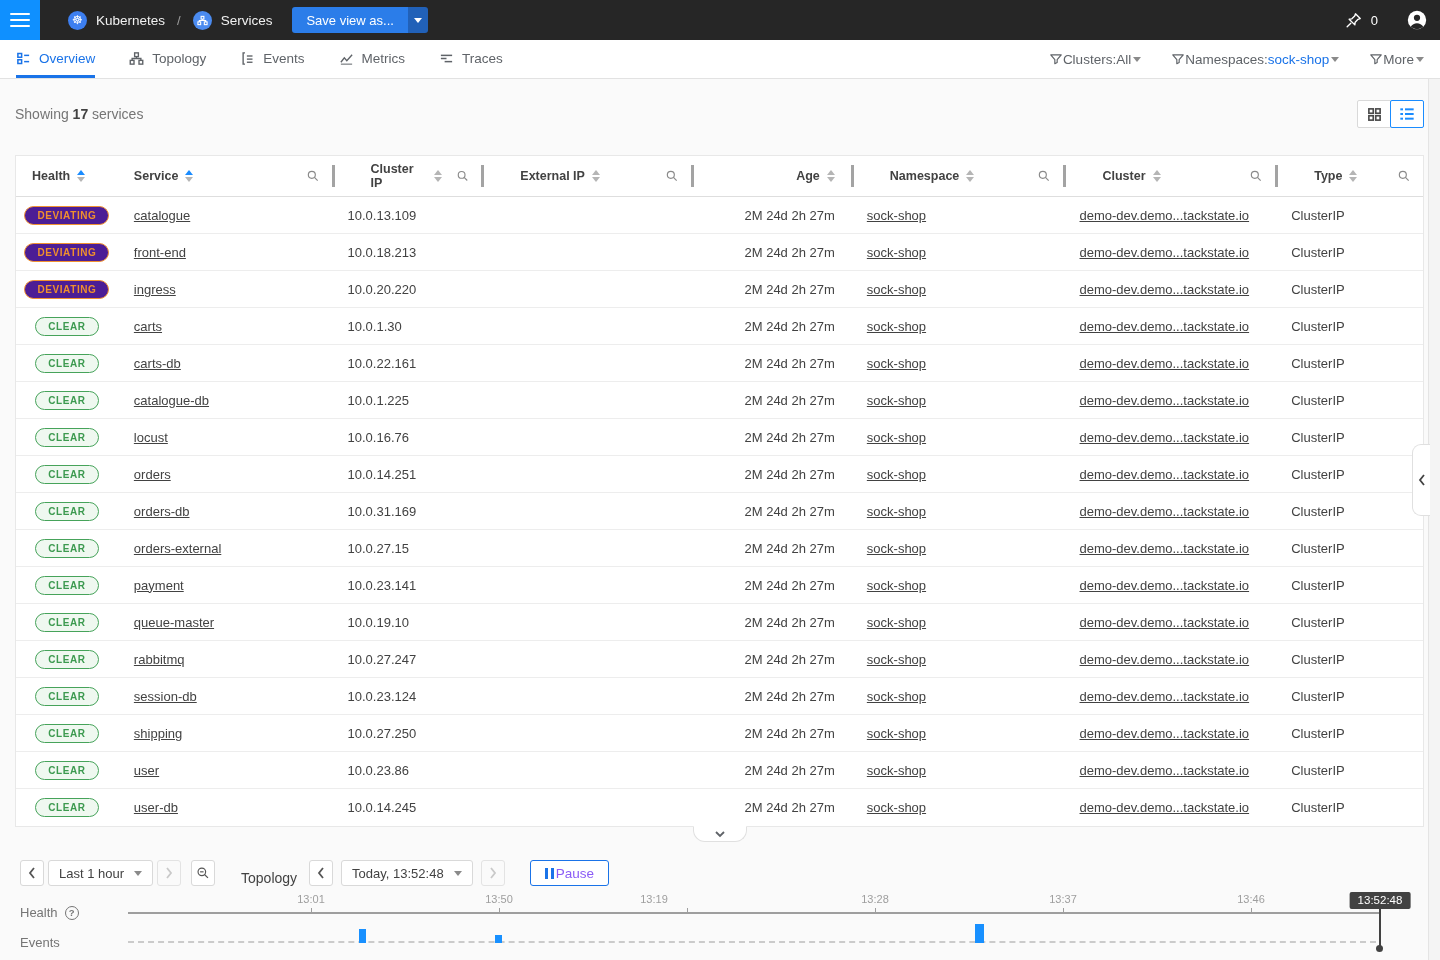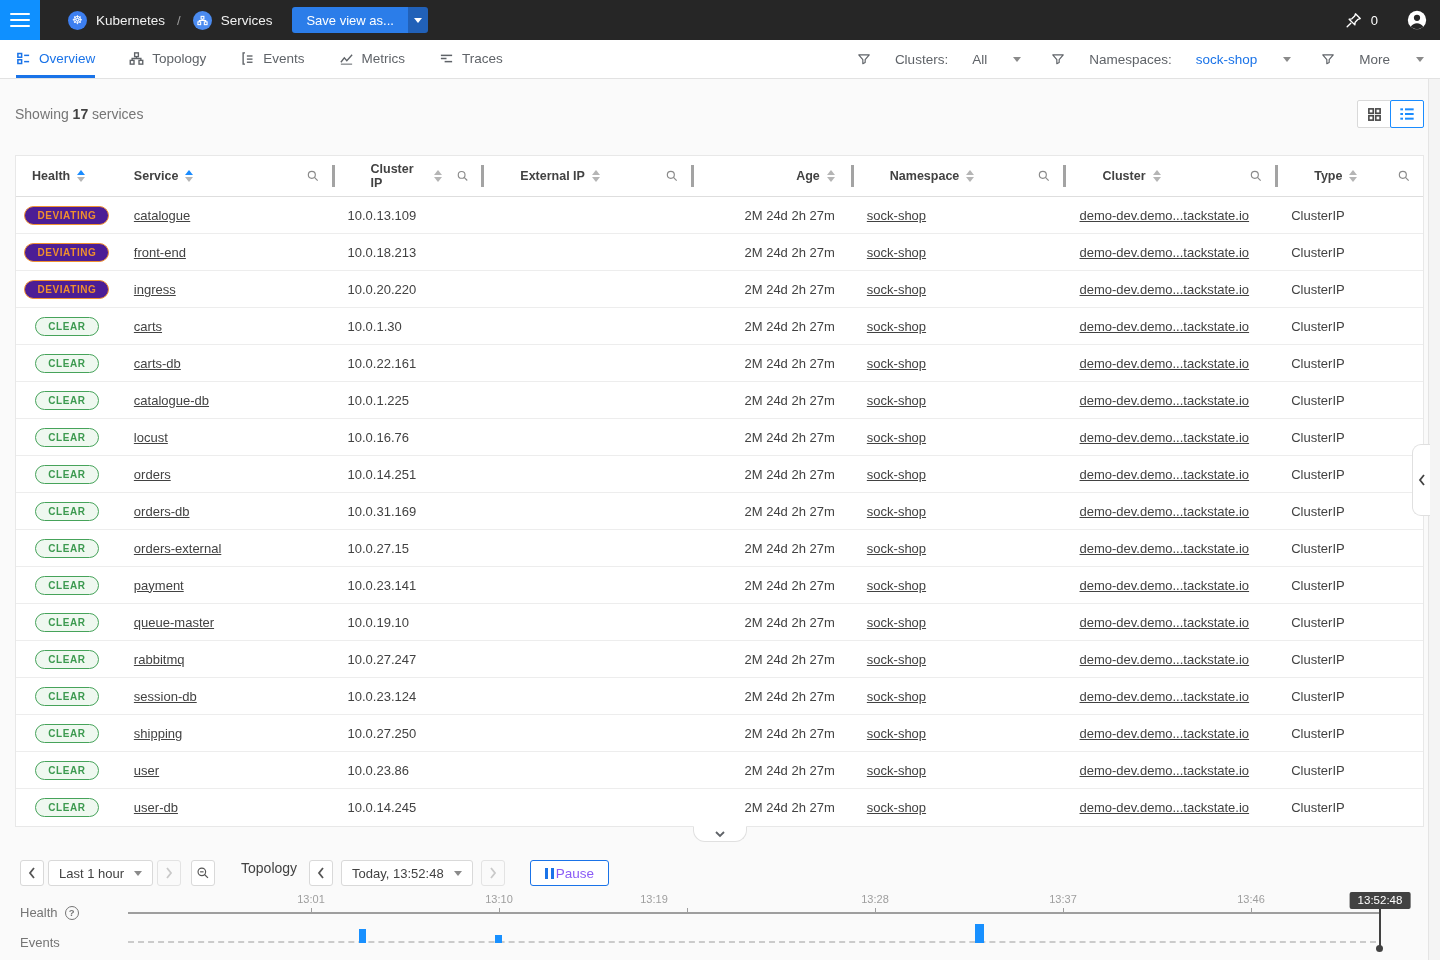--- a/index.html
+++ b/index.html
@@ -27,21 +27,21 @@
   .pin-count { color:#fff; font-size:13px; }
   .avatar { width:22px; height:22px; margin-left:18px; cursor:pointer; }
 
   
   .tabbar { height:39px; background:#fff; border-bottom:1px solid #e2e2e2; display:flex; align-items:stretch; padding:0 16px; }
   .tabs { display:flex; gap:34px; }
   .tab { display:flex; align-items:center; gap:8px; font-size:13.5px; color:#5f6368; cursor:pointer; border-bottom:3px solid transparent; padding-top:2px; }
   .tab.active { color:#1a73e8; border-bottom-color:#1a73e8; }
   .tab svg { flex:0 0 auto; }
   .filters { margin-left:auto; display:flex; align-items:center; gap:30px; }
-  .filter { display:flex; align-items:center; gap:24px; font-size:13.5px; color:#5f6368; cursor:pointer; }
+  .filter { display:flex; align-items:center; gap:0; font-size:13.5px; color:#5f6368; cursor:pointer; }
   .filter .val-blue { color:#1a73e8; }
   .chev-down { width:0;height:0;border-left:4px solid transparent;border-right:4px solid transparent;border-top:5px solid #8a8a8a; margin-left:2px; }
 
   
   .content { padding:21px 16px 0 15px; }
   .summary-row { display:flex; align-items:center; height:28px; }
   .summary { font-size:14px; color:#757575; }
   .summary b { color:#424242; font-weight:700; }
   .view-toggles { margin-left:auto; display:flex; }
   .toggle-btn { width:34px; height:28px; background:#fff; border:1px solid #d9d9d9; display:flex; align-items:center; justify-content:center; cursor:pointer; }
@@ -77,21 +77,21 @@
   .tlink { color:#424242; text-decoration:underline; cursor:pointer; }
 
   .drawer-handle { width:54px; height:16px; margin:-1px auto 0 auto; background:#fff; border:1px solid #e0e0e0; border-top:1px solid #fff; border-radius:0 0 12px 12px; display:flex; align-items:center; justify-content:center; cursor:pointer; position:relative; z-index:2; }
 
   
   .right-strip { position:absolute; top:79px; right:0; bottom:0; width:12px; background:#f4f4f4; border-left:1px solid #e4e4e4; z-index:4; }
   .panel-handle { position:absolute; top:365px; left:-17px; width:18px; height:72px; background:#fff; border:1px solid #e0e0e0; border-right:none; border-radius:9px 0 0 9px; display:flex; align-items:center; justify-content:center; cursor:pointer; color:#424242; font-size:13px; }
 
   
   .footer { position:absolute; top:845px; left:0; width:1440px; height:115px; }
-  .tl-controls { position:absolute; top:15px; left:20px; display:flex; align-items:flex-start; height:26px; }
+  .tl-controls { position:absolute; top:15px; left:20px; display:flex; align-items:flex-end; height:26px; }
   .ctl-btn { height:26px; background:#fff; border:1px solid #d9d9d9; border-radius:3px; display:flex; align-items:center; justify-content:center; cursor:pointer; color:#555; }
   .ctl-btn.sq { width:24px; }
   .ctl-btn.disabled { color:#c9c9c9; background:#fafafa; border-color:#e3e3e3; cursor:default; }
   .ctl-select { height:26px; background:#fff; border:1px solid #d9d9d9; border-radius:3px; display:flex; align-items:center; gap:8px; padding:0 10px; font-size:13px; color:#424242; cursor:pointer; }
   .gap4 { width:4px; } .gap8 { width:8px; } .gap10 { width:10px; }
   .topo-label { font-size:14px; color:#424242; margin:0 12px 0 26px; }
   .pause-btn { height:26px; margin-left:25px; border:1px solid #1a73e8; background:#fff; border-radius:3px; color:#8b5cf6; font-size:13.5px; display:flex; align-items:center; gap:2px; padding:0 14px; cursor:pointer; }
   .pause-icon { display:flex; gap:3px; }
   .pause-icon i { width:3px; height:11px; background:#1a73e8; display:block; }
 
@@ -866,21 +866,21 @@
       <div class="pause-btn">
         <span class="pause-icon">
             <i></i>
             <i></i>
           </span>
         <span>Pause</span>
       </div>
     </div>
 
     <span class="tick-label" style="left:311px">13:01</span>
-    <span class="tick-label" style="left:499px">13:10</span>
+    <span class="tick-label" style="left:499px">13:50</span>
     <span class="tick-label" style="left:654px">13:19</span>
     <span class="tick-label" style="left:875px">13:28</span>
     <span class="tick-label" style="left:1063px">13:37</span>
     <span class="tick-label" style="left:1251px">13:46</span>
 
     <span class="row-label" style="top:60px">
       <span>Health</span>
       <span class="help-icon">?</span>
     </span>
     <div class="health-line"></div>

